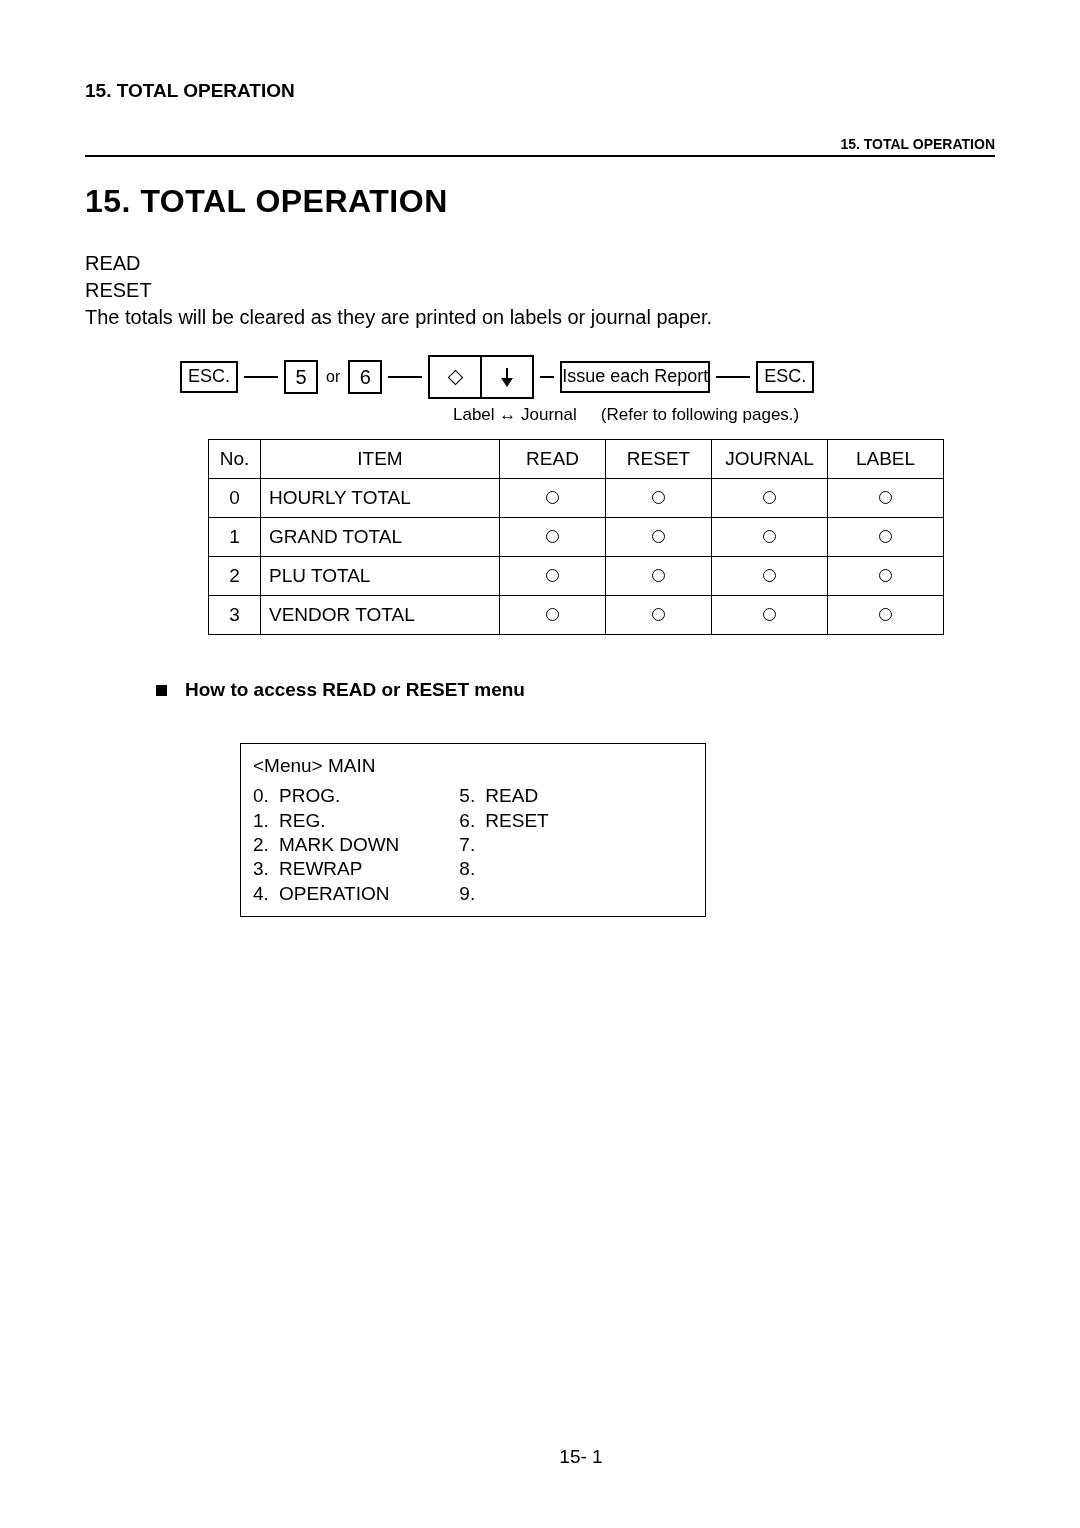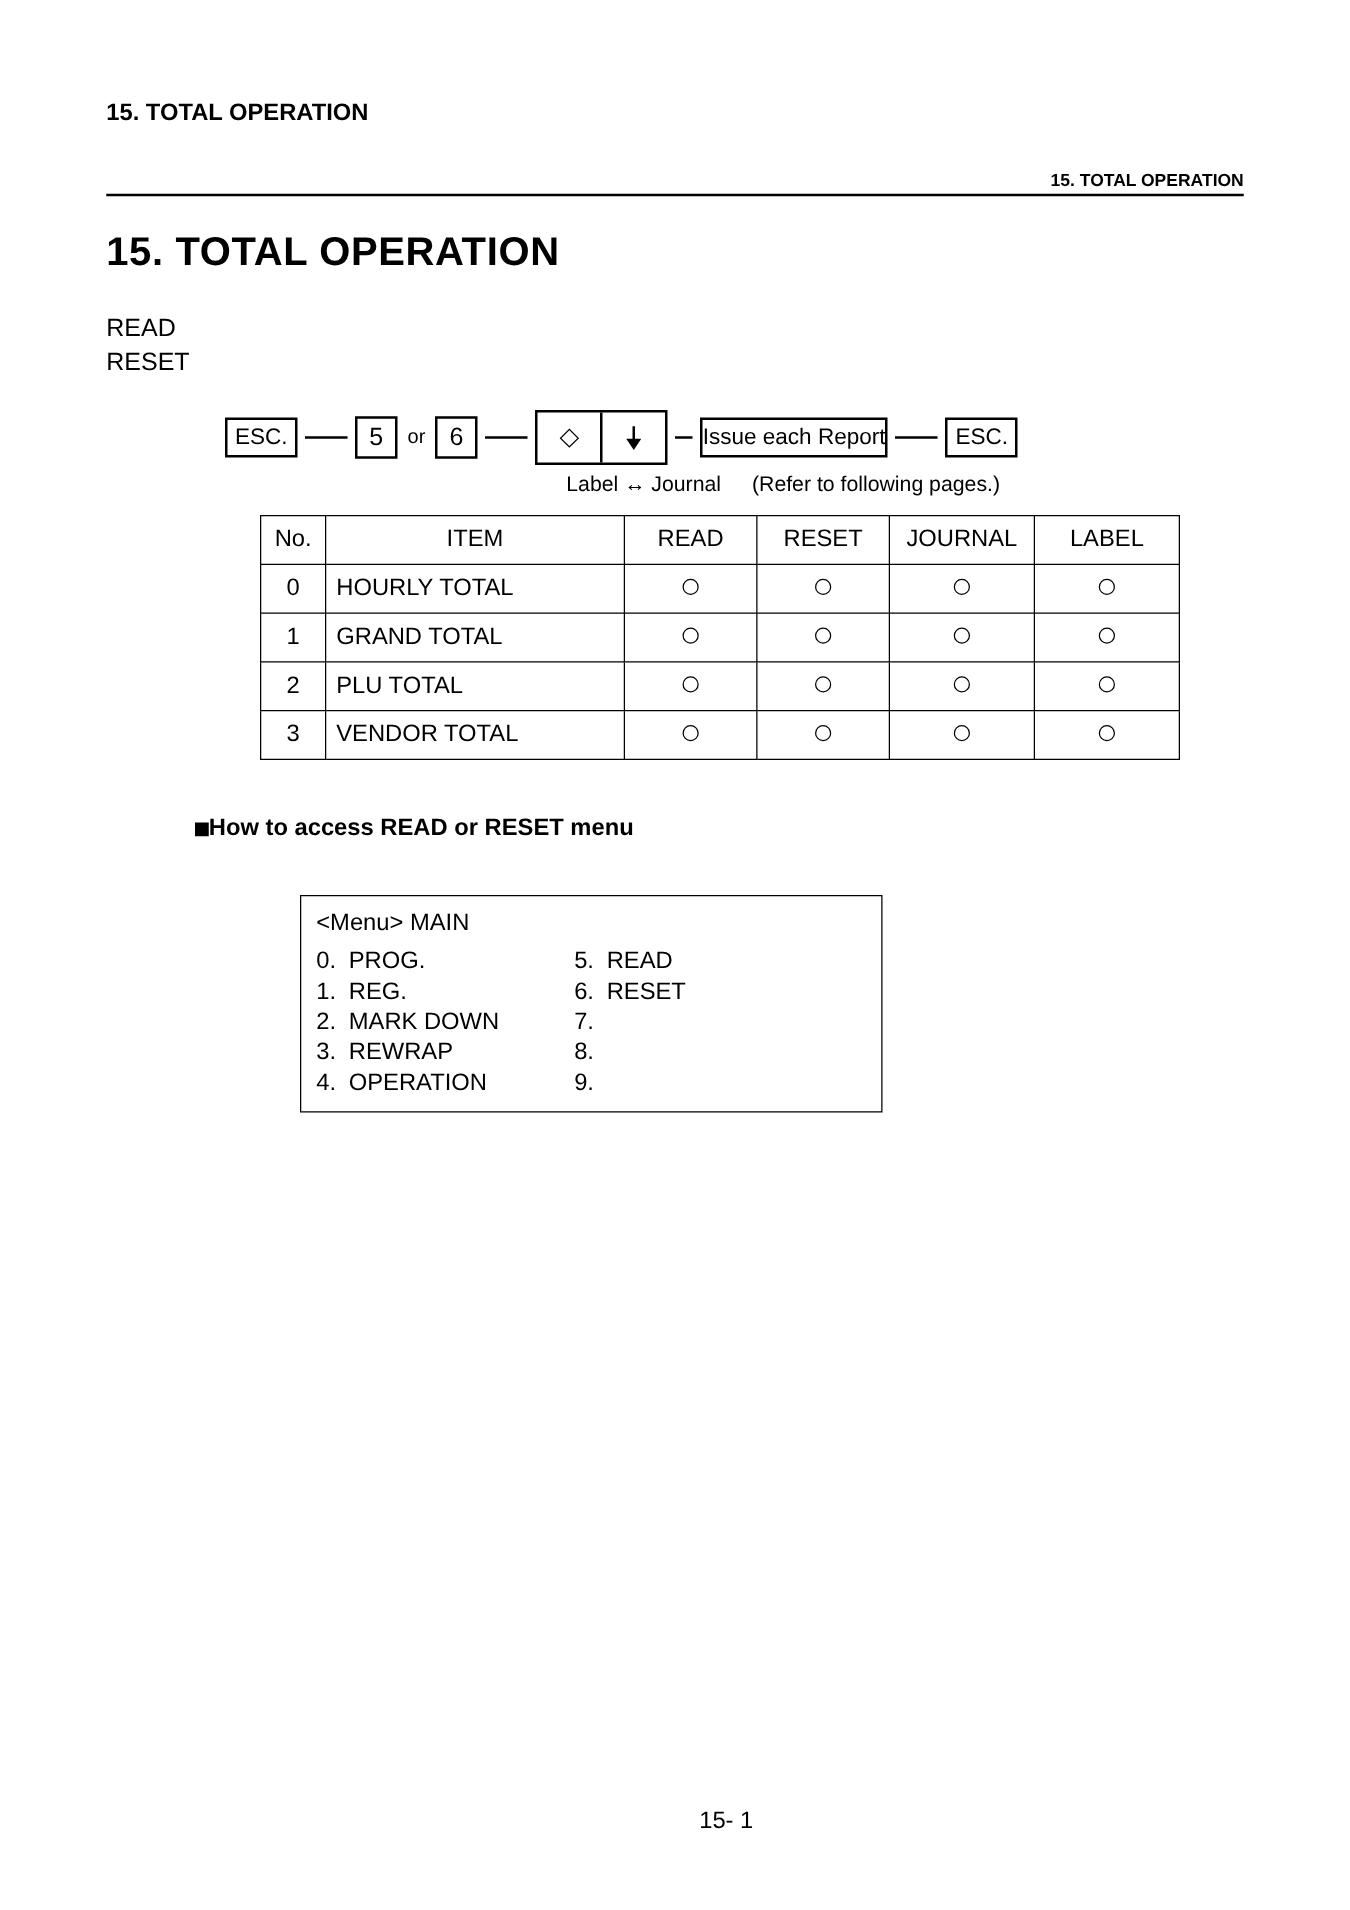--- a/index.html
+++ b/index.html
@@ -108,23 +108,23 @@
     justify-content: center;
   }
   .diamond-icon {
     width: 9px; height: 9px;
     transform: rotate(45deg);
     border: 1px solid #000;
   }
   .issue { padding: 4px 0; font-size: 18px; white-space: nowrap; }
   .diag-sub {
     display: flex;
-    justify-content: space-between;
     margin: 2px 0 14px 0;
     font-size: 17px;
+    gap: 24px;
   }
   .lj {
     margin-left: 368px;
     white-space: nowrap;
   }
   .refer {
     margin-right: 195px;
     white-space: nowrap;
   }
   
@@ -151,20 +151,21 @@
     height: 11px;
     border: 1.4px solid #000;
     border-radius: 50%;
   }
   
   .howto {
     margin-top: 44px;
   }
   .howto .bullet {
     display: flex;
+    gap: 18px;
     font-size: 19px;
     align-items: center;
     margin-bottom: 2px;
     margin-left: 38px;
     padding-left: 33px;
   }
   .sq-bullet {
     width: 11px; height: 11px; background: #000; flex: none;
   }
   .howto-title { font-weight: bold; }
@@ -213,20 +214,21 @@
   <div class="header-top">15.  TOTAL OPERATION</div>
   <div class="header-right">15. TOTAL OPERATION</div>
   <div class="hr"></div>
 
   <div class="title">15.  TOTAL OPERATION</div>
 
 
   <div class="block" style="margin-top:18px;">
     <div>READ</div>
     <div>RESET</div>
+    <div>The totals will be cleared as they are printed on labels or journal paper.</div>
   </div>
 
   <div class="diagram">
     <div class="dbox esc">ESC.</div>
     <div class="connector"></div>
     <div class="dbox sq">5</div>
     <span class="or">or</span>
     <div class="dbox sq">6</div>
     <div class="connector"></div>
     <div class="feed-top">

